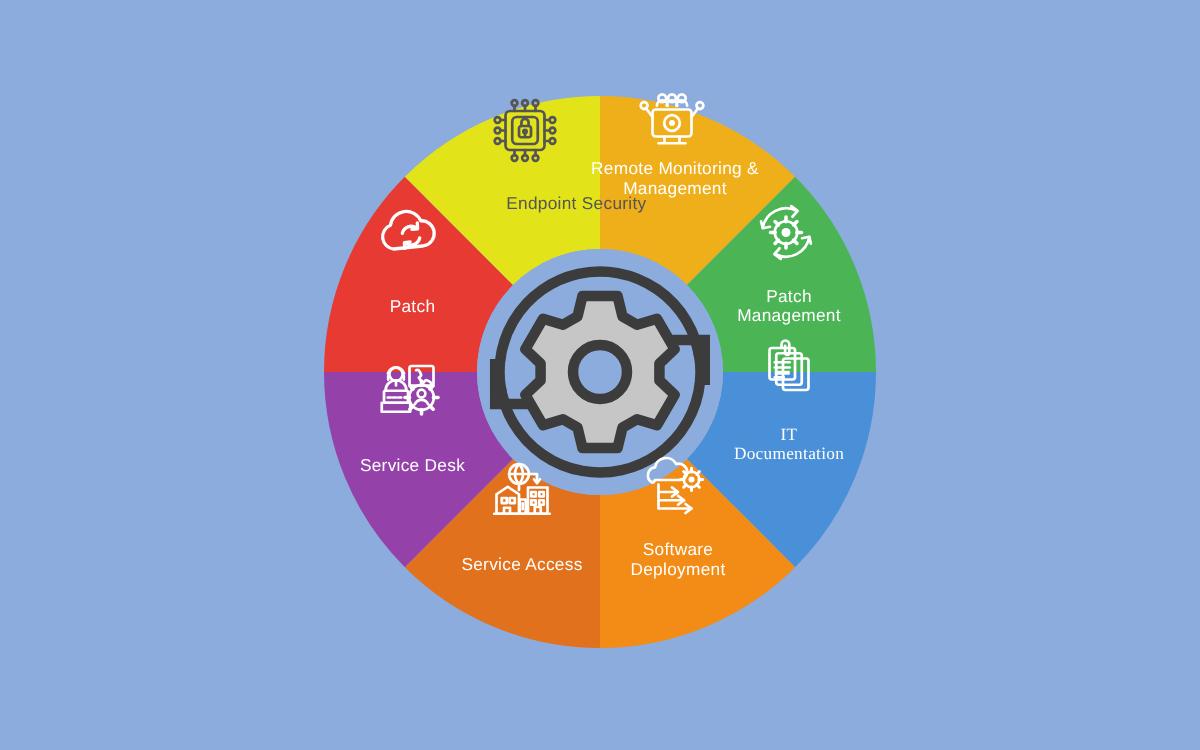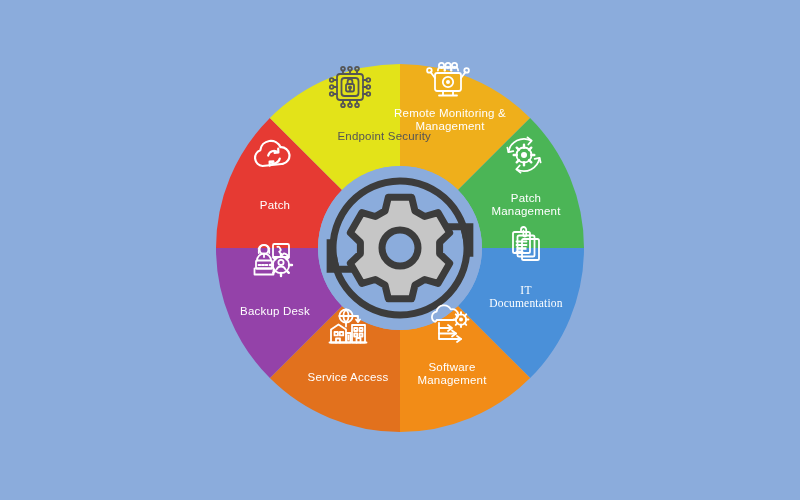--- a/index.html
+++ b/index.html
@@ -204,19 +204,19 @@
       </g>
   </svg>
   <div id="labels-layer">
       <div class="seg-label" style="color: rgb(255, 255, 255); left: 370px; top: 107px; width: 160px;">Remote Monitoring &amp;
 Management</div>
       <div class="seg-label" style="color: rgb(255, 255, 255); left: 446px; top: 192px; width: 160px; text-align: center;">Patch
 Management</div>
       <div class="seg-label" style="color: rgb(255, 255, 255); left: 446px; top: 284px; width: 160px; font-family: Liberation Serif, serif;">IT
 Documentation</div>
       <div class="seg-label" style="color: rgb(255, 255, 255); left: 372px; top: 361px; width: 160px;">Software
-Management</div>
+Deployment</div>
       <div class="seg-label" style="color: rgb(255, 255, 255); left: 268px; top: 370.5px; width: 160px;">Service Access</div>
-      <div class="seg-label" style="color: rgb(255, 255, 255); left: 195px; top: 304.5px; width: 160px;">Backup Desk</div>
+      <div class="seg-label" style="color: rgb(255, 255, 255); left: 195px; top: 304.5px; width: 160px;">Service Desk</div>
       <div class="seg-label" style="color: rgb(255, 255, 255); left: 195px; top: 198.5px; width: 160px;">Patch</div>
       <div class="seg-label" style="color: rgb(85, 85, 85); left: 271px; top: 129.5px; width: 160px; text-align: right;">Endpoint Security</div>
     </div>
 </div>
 
 </body></html>

